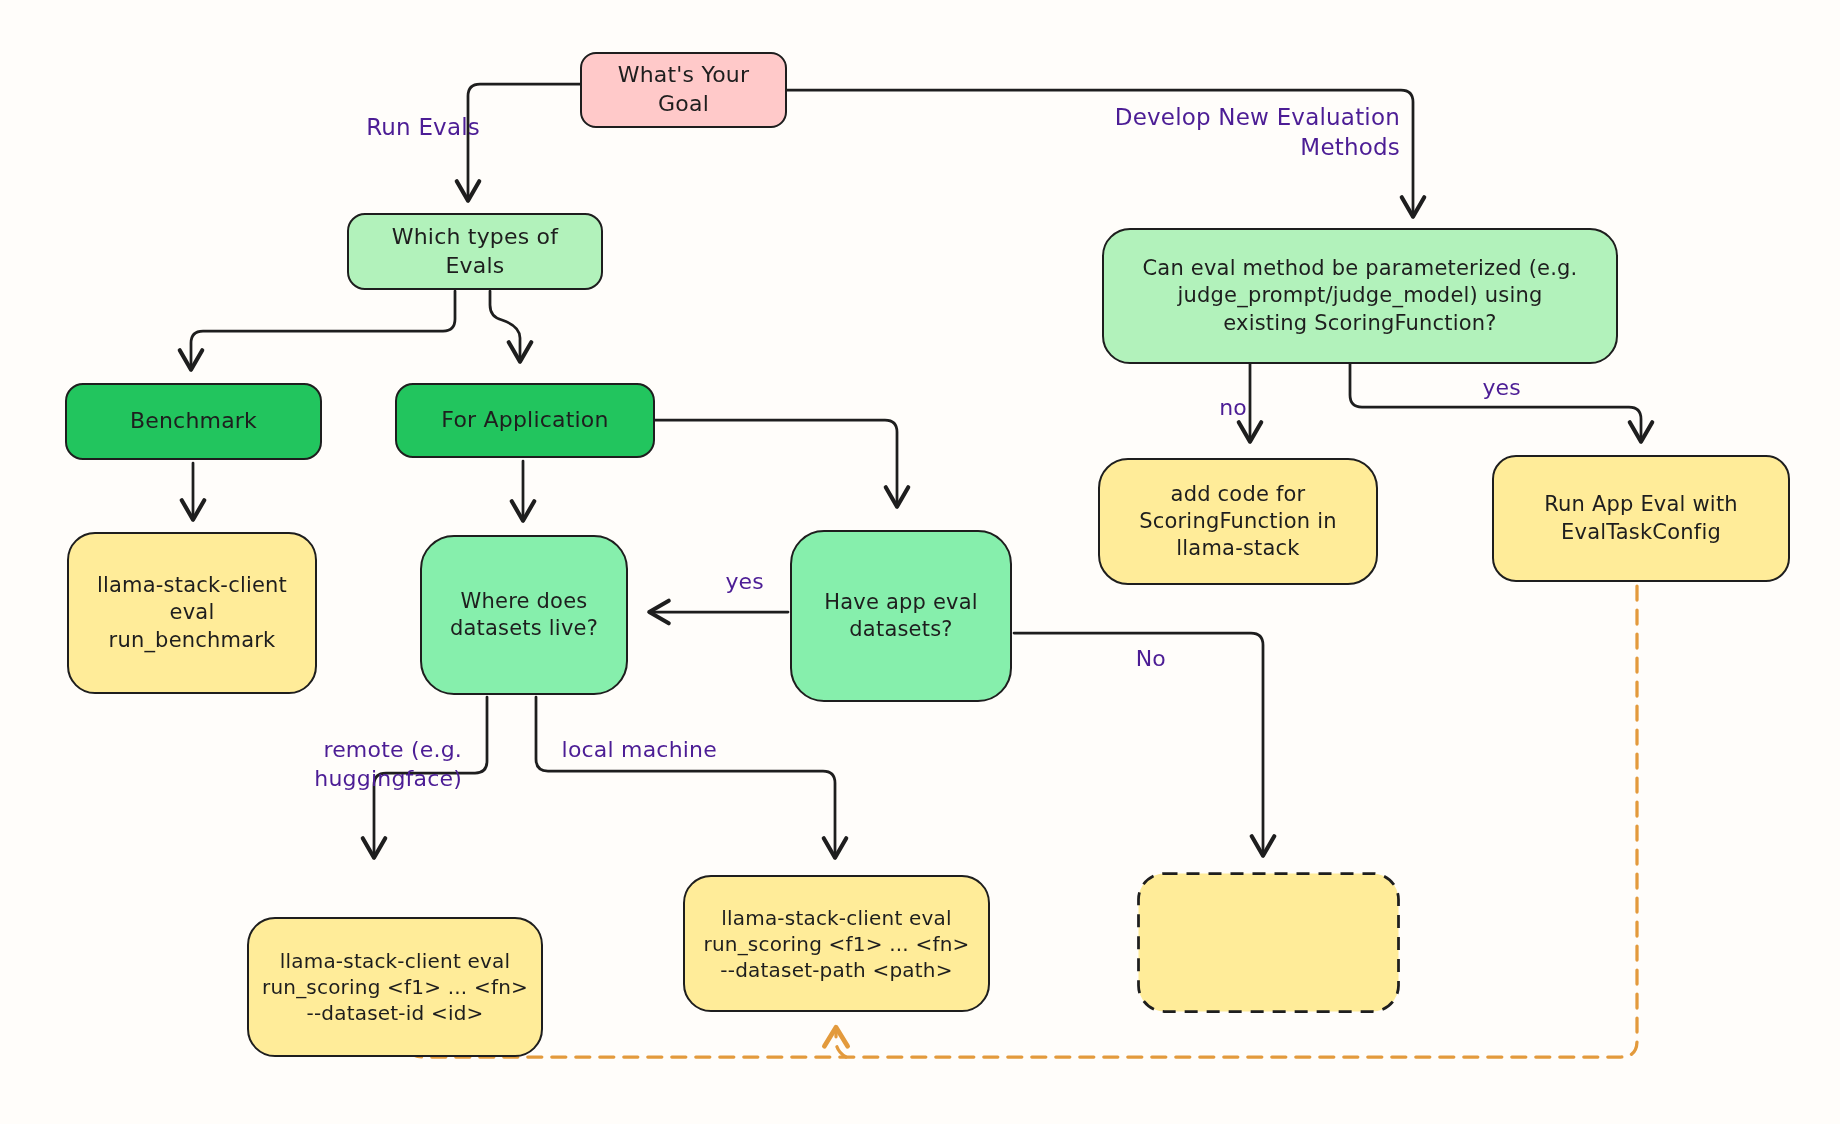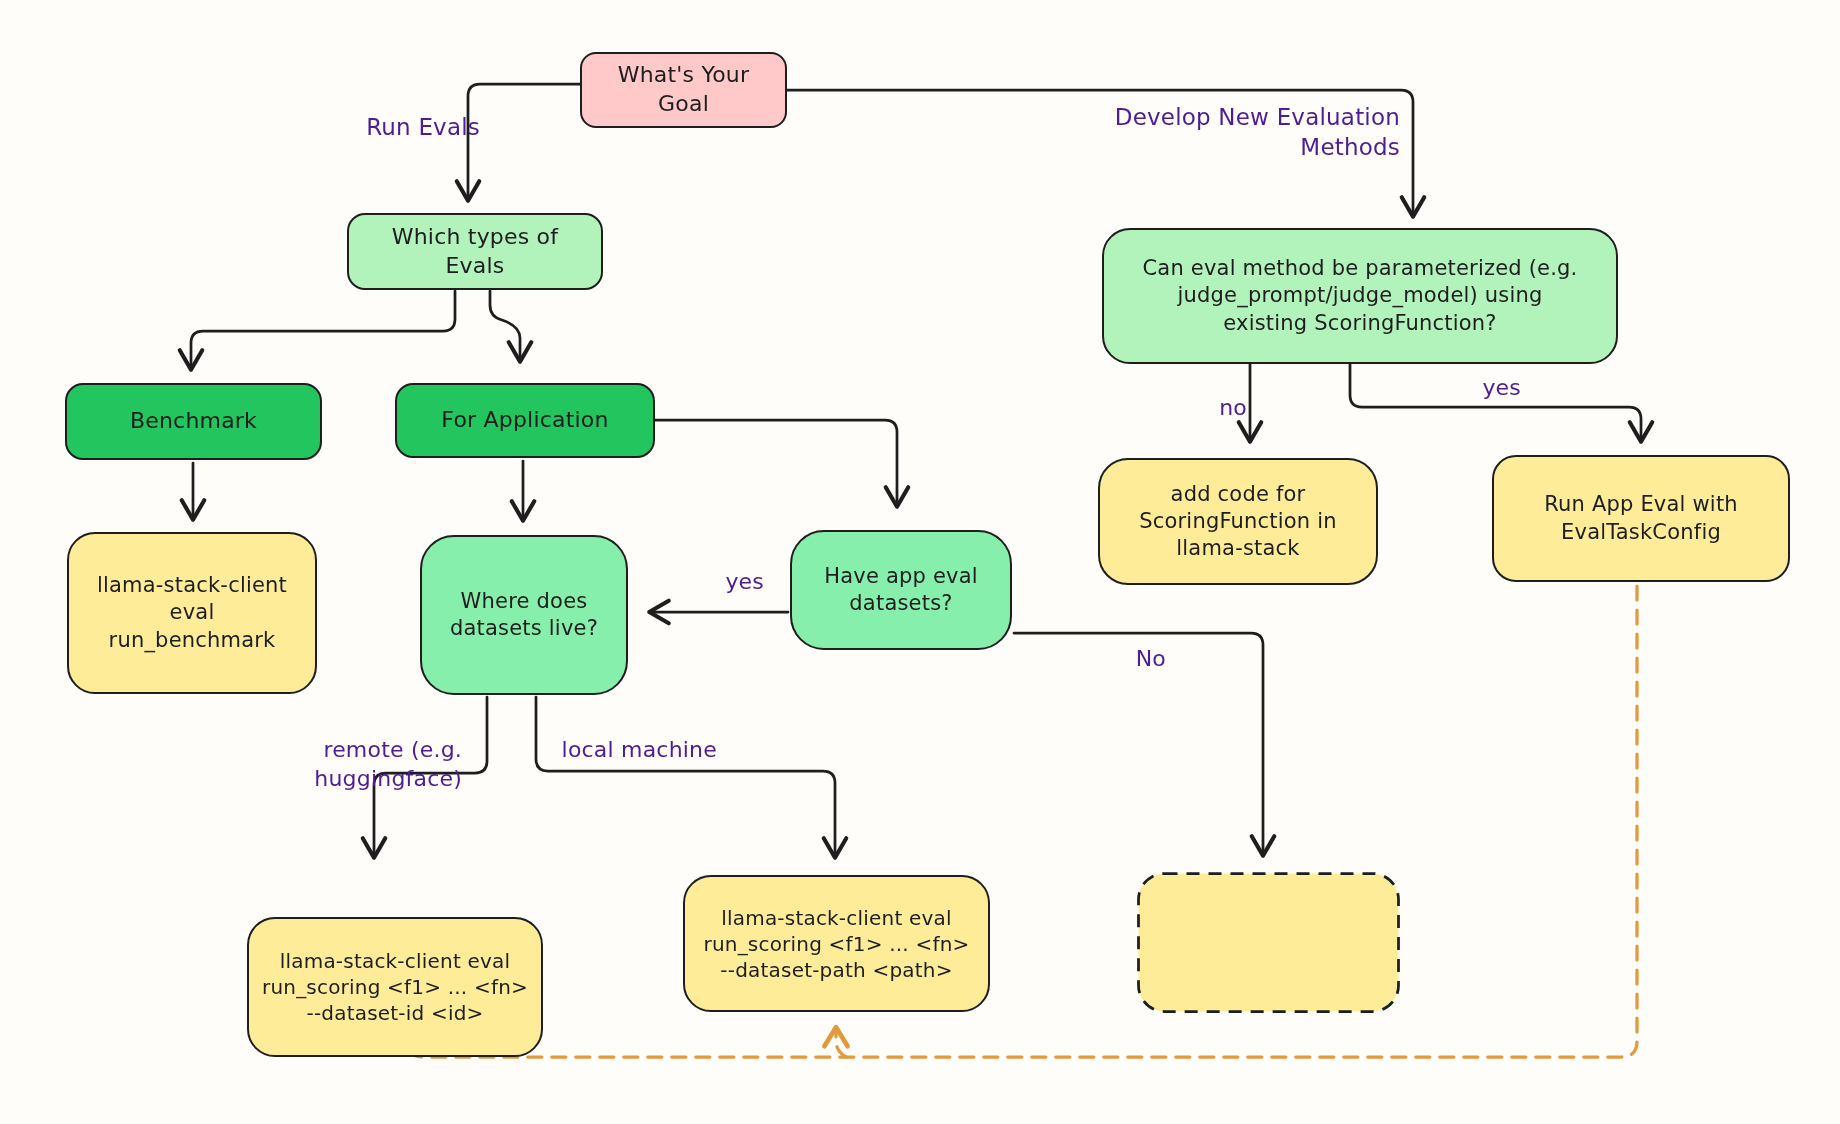--- a/index.html
+++ b/index.html
@@ -70,21 +70,21 @@
   <div class="node pink" style="left:580px; top:52px; width:207px; height:76px; border-radius:16px; font-size:22px; padding:0 26px;">What's Your Goal</div>
 
   <div class="node white" style="left:65px; top:383px; width:257px; height:77px; border-radius:18px; font-size:22px;">Benchmark</div>
 
   <div class="node white" style="left:395px; top:383px; width:260px; height:75px; border-radius:18px; font-size:22px;">For Application</div>
 
   <div class="node yellow" style="left:67px; top:532px; width:250px; height:162px; border-radius:28px; font-size:21px; padding:0 24px;">llama-stack-client eval run_benchmark</div>
 
   <div class="node blue" style="left:420px; top:535px; width:208px; height:160px; border-radius:34px; font-size:21px; padding:0 14px;">Where does datasets live?</div>
 
-  <div class="node blue" style="left:790px; top:530px; width:222px; height:120px; border-radius:34px; font-size:21px; padding:0 22px;">Have app eval datasets?</div>
+  <div class="node blue" style="left:790px; top:530px; width:222px; height:172px; border-radius:34px; font-size:21px; padding:0 22px;">Have app eval datasets?</div>
 
   <div class="node green" style="left:1102px; top:228px; width:516px; height:136px; border-radius:28px; font-size:21px; padding:0 32px;">Can eval method be parameterized (e.g. judge_prompt/judge_model) using existing ScoringFunction?</div>
 
   <div class="node yellow" style="left:1092px; top:458px; width:280px; height:127px; border-radius:30px; font-size:21px; padding:0 38px;margin-left:6px;">add code for ScoringFunction in llama-stack</div>
 
   <div class="node yellow" style="left:1492px; top:455px; width:298px; height:127px; border-radius:24px; font-size:21px; padding:0 38px;">Run App Eval with EvalTaskConfig</div>
 
   <div class="node yellow" style="left:247px; top:874px; width:296px; height:140px; border-radius:28px; font-size:20px; padding:0 8px;margin-top:43px;">llama-stack-client eval run_scoring &lt;f1&gt; ... &lt;fn&gt; --dataset-id &lt;id&gt;</div>
 
   <div class="node yellow" style="left:683px; top:875px; width:307px; height:137px; border-radius:28px; font-size:20px; padding:0 12px;">llama-stack-client eval run_scoring &lt;f1&gt; ... &lt;fn&gt; --dataset-path &lt;path&gt;</div>

